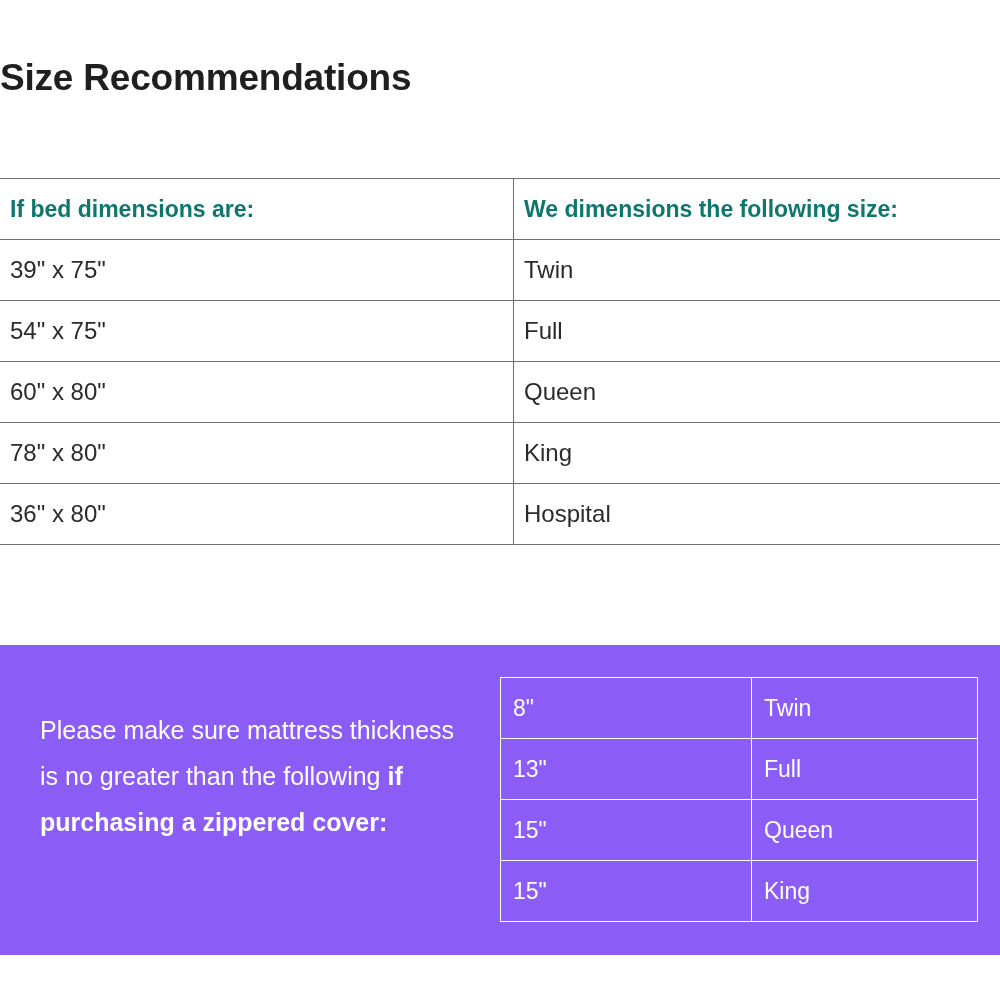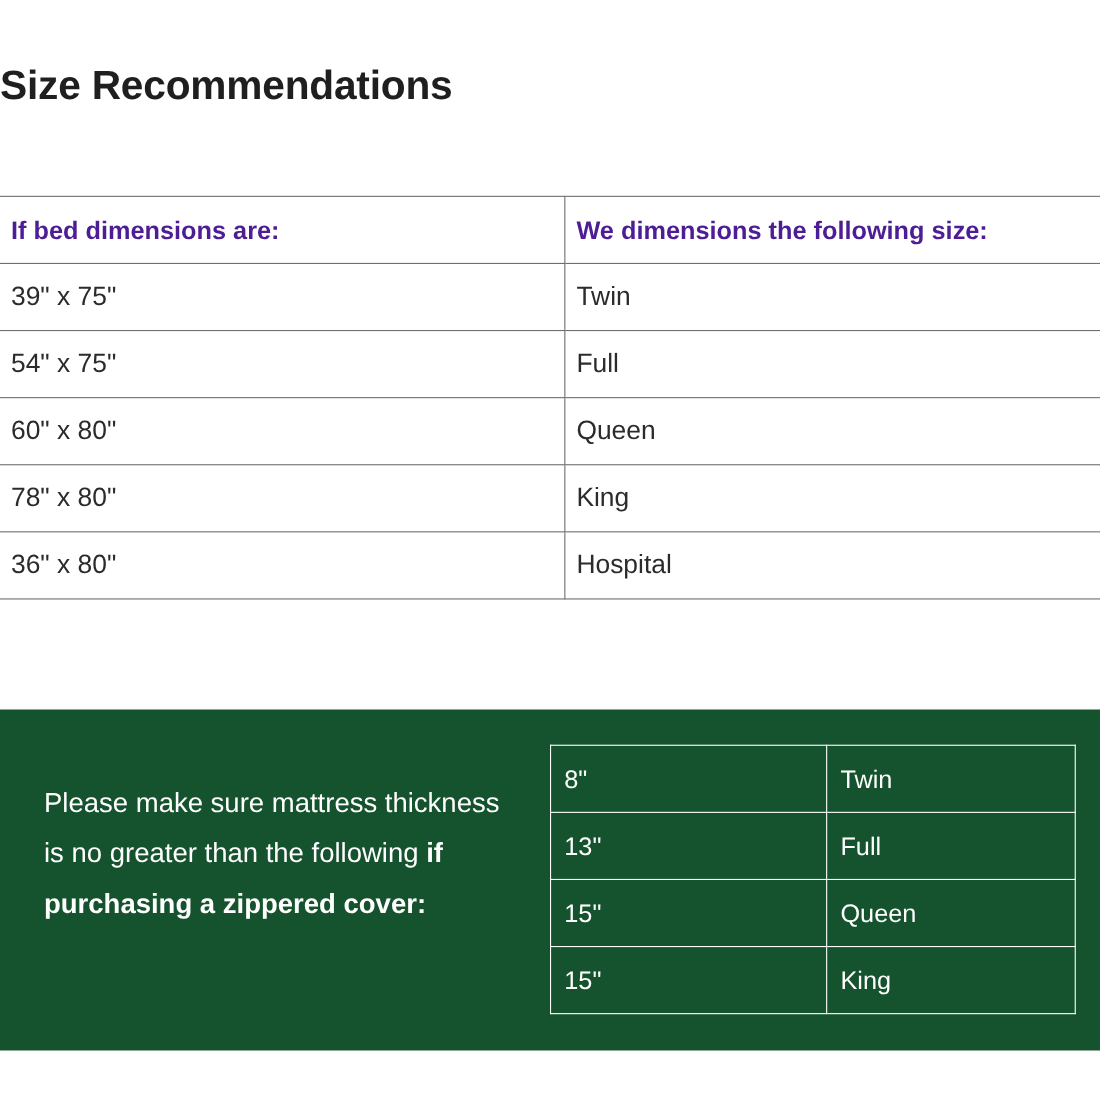--- a/index.html
+++ b/index.html
@@ -51,40 +51,40 @@
     vertical-align: middle;
     font-size: 24px;
     color: #2b2b2b;
   }
   table.rec-table td.left-cell {
     width: 503px;
   }
   table.rec-table tr.head td {
     font-weight: bold;
     font-size: 23px;
-    color: #4c1d95;
+    color: #0f766e;
   }
   table.rec-table tr:first-child td {
     border-top: 1px solid #6f6f6f;
   }
   table.rec-table td:first-child {
     border-left: none;
   }
   table.rec-table td:last-child {
     border-right: none;
   }
 
   
   .panel {
     position: absolute;
     left: 0px;
     top: 645px;
     width: 1000px;
     height: 310px;
-    background: #14532d;
+    background: #8b5cf6;
     box-sizing: border-box;
   }
   .panel-note {
     position: absolute;
     left: 40px;
     top: 62px;
     width: 430px;
     font-size: 25px;
     line-height: 1.84;
     color: #ffffff;

